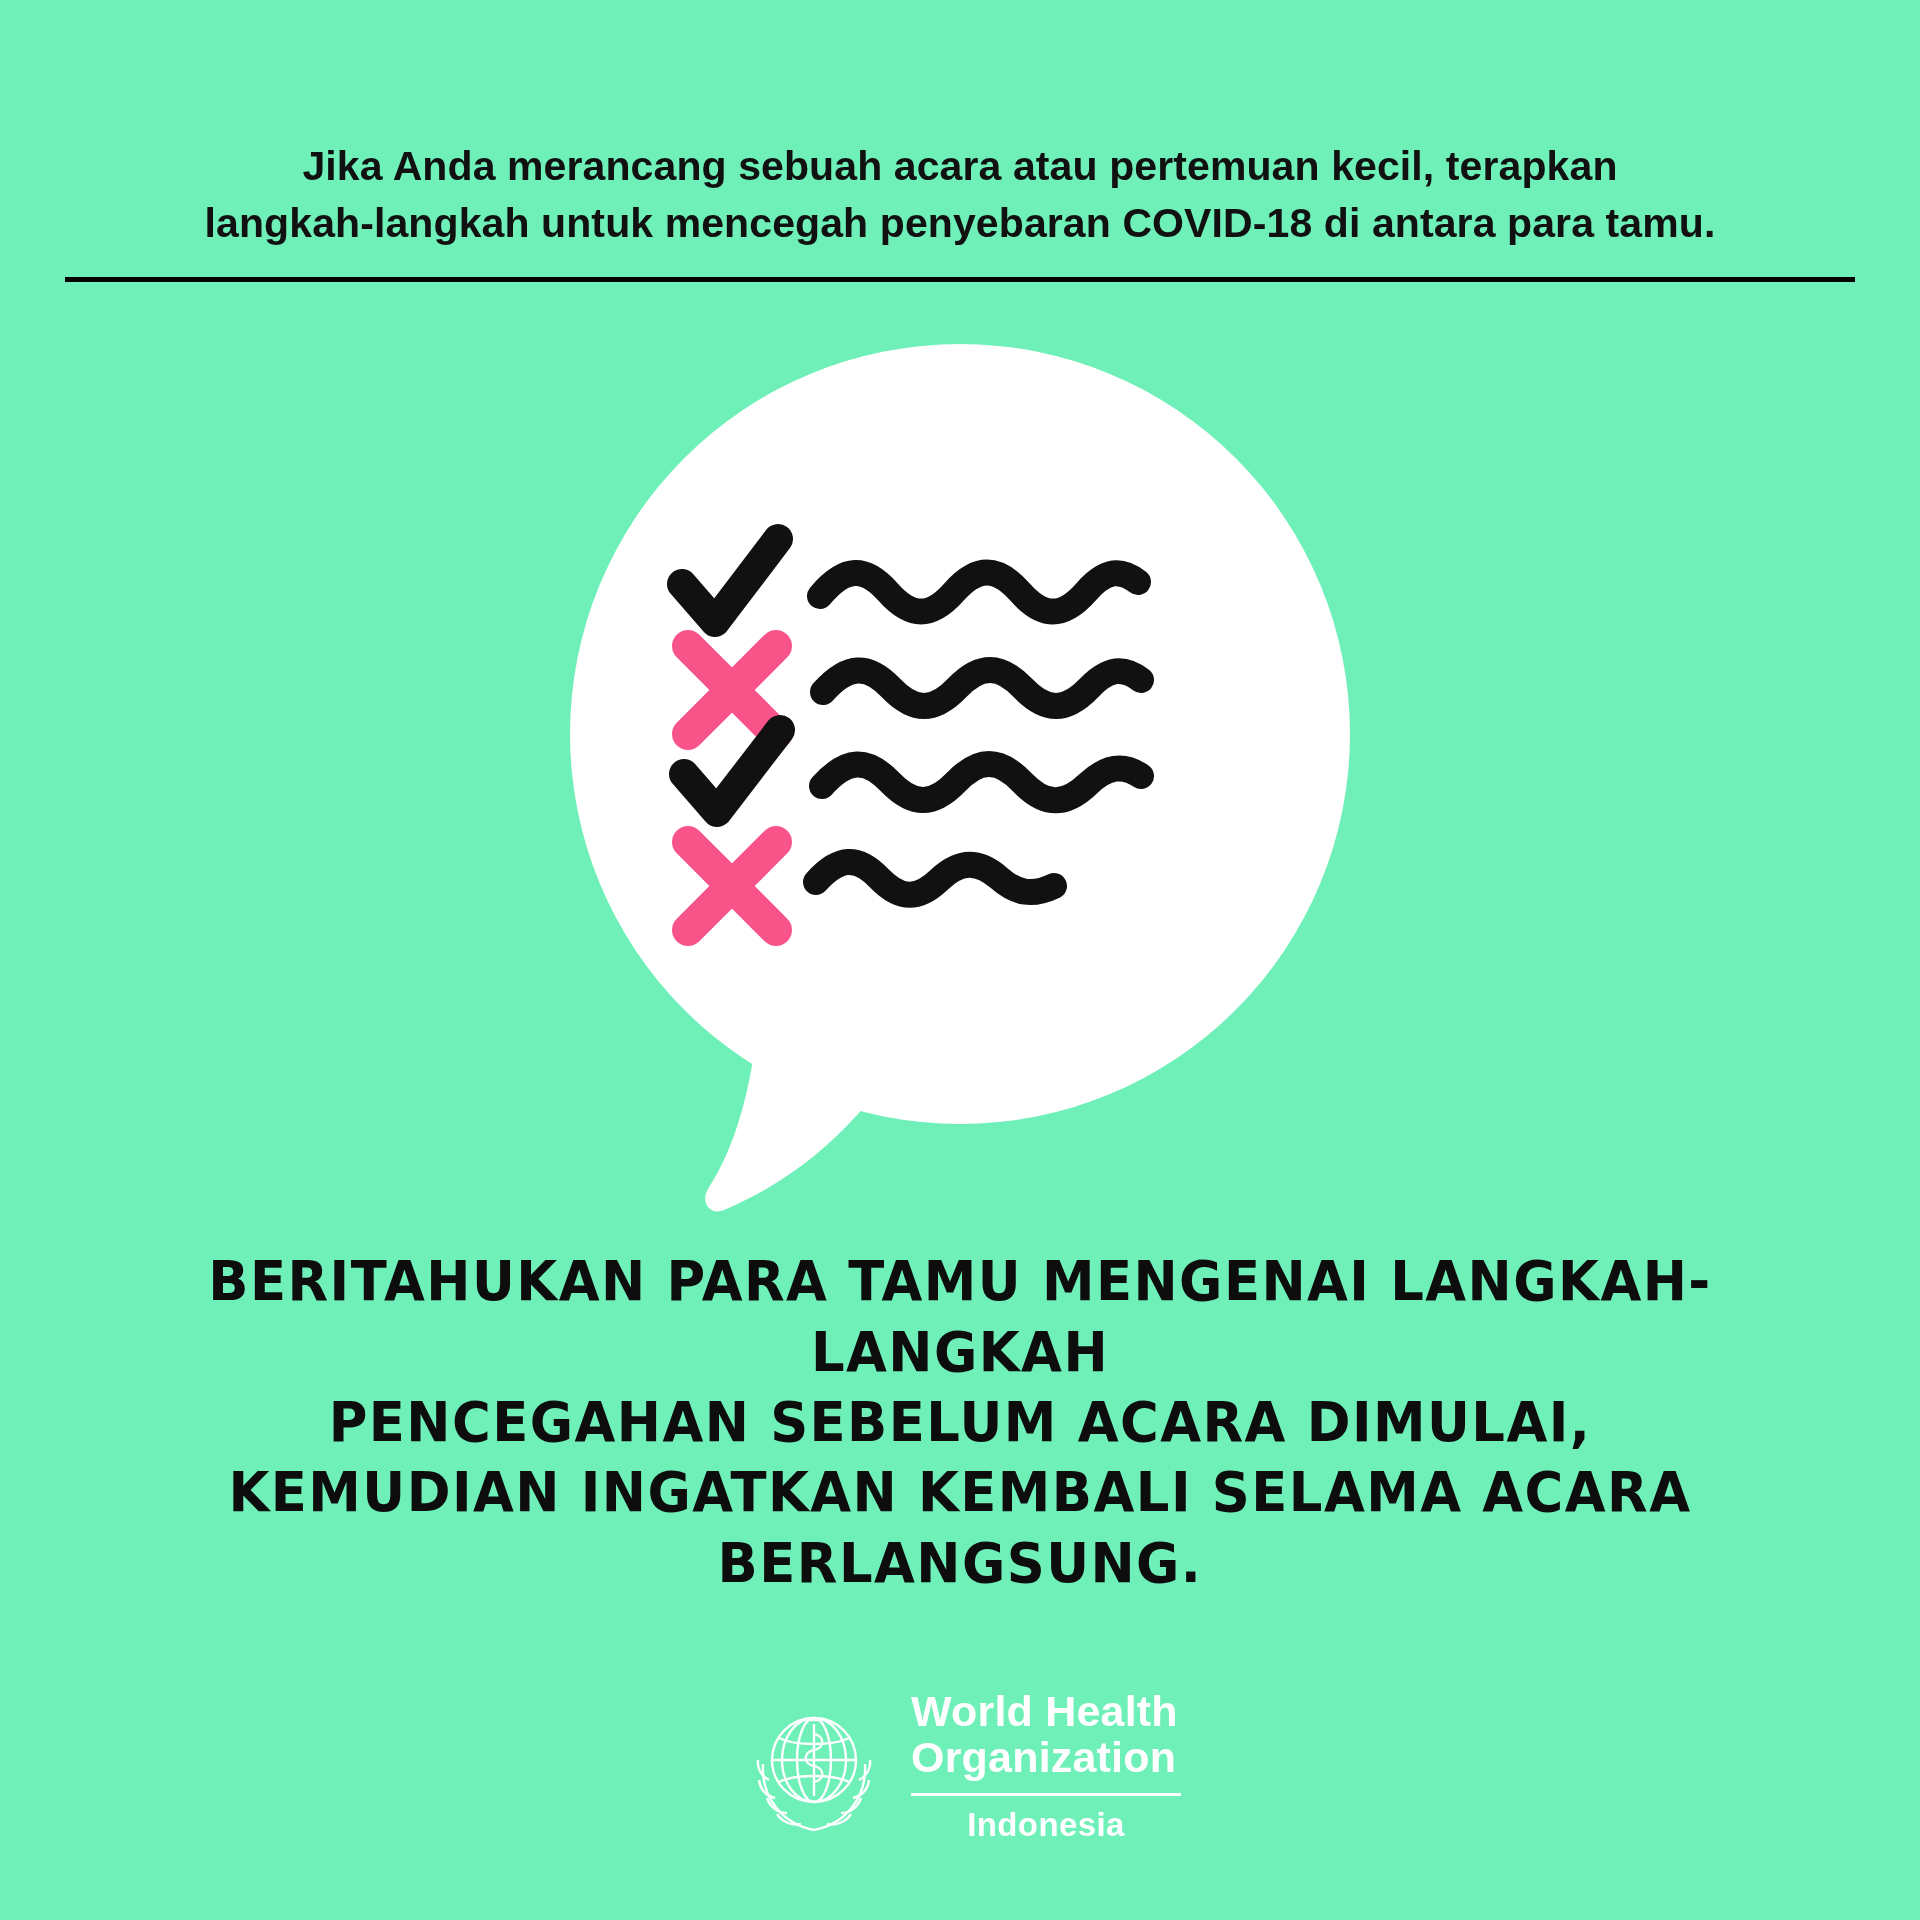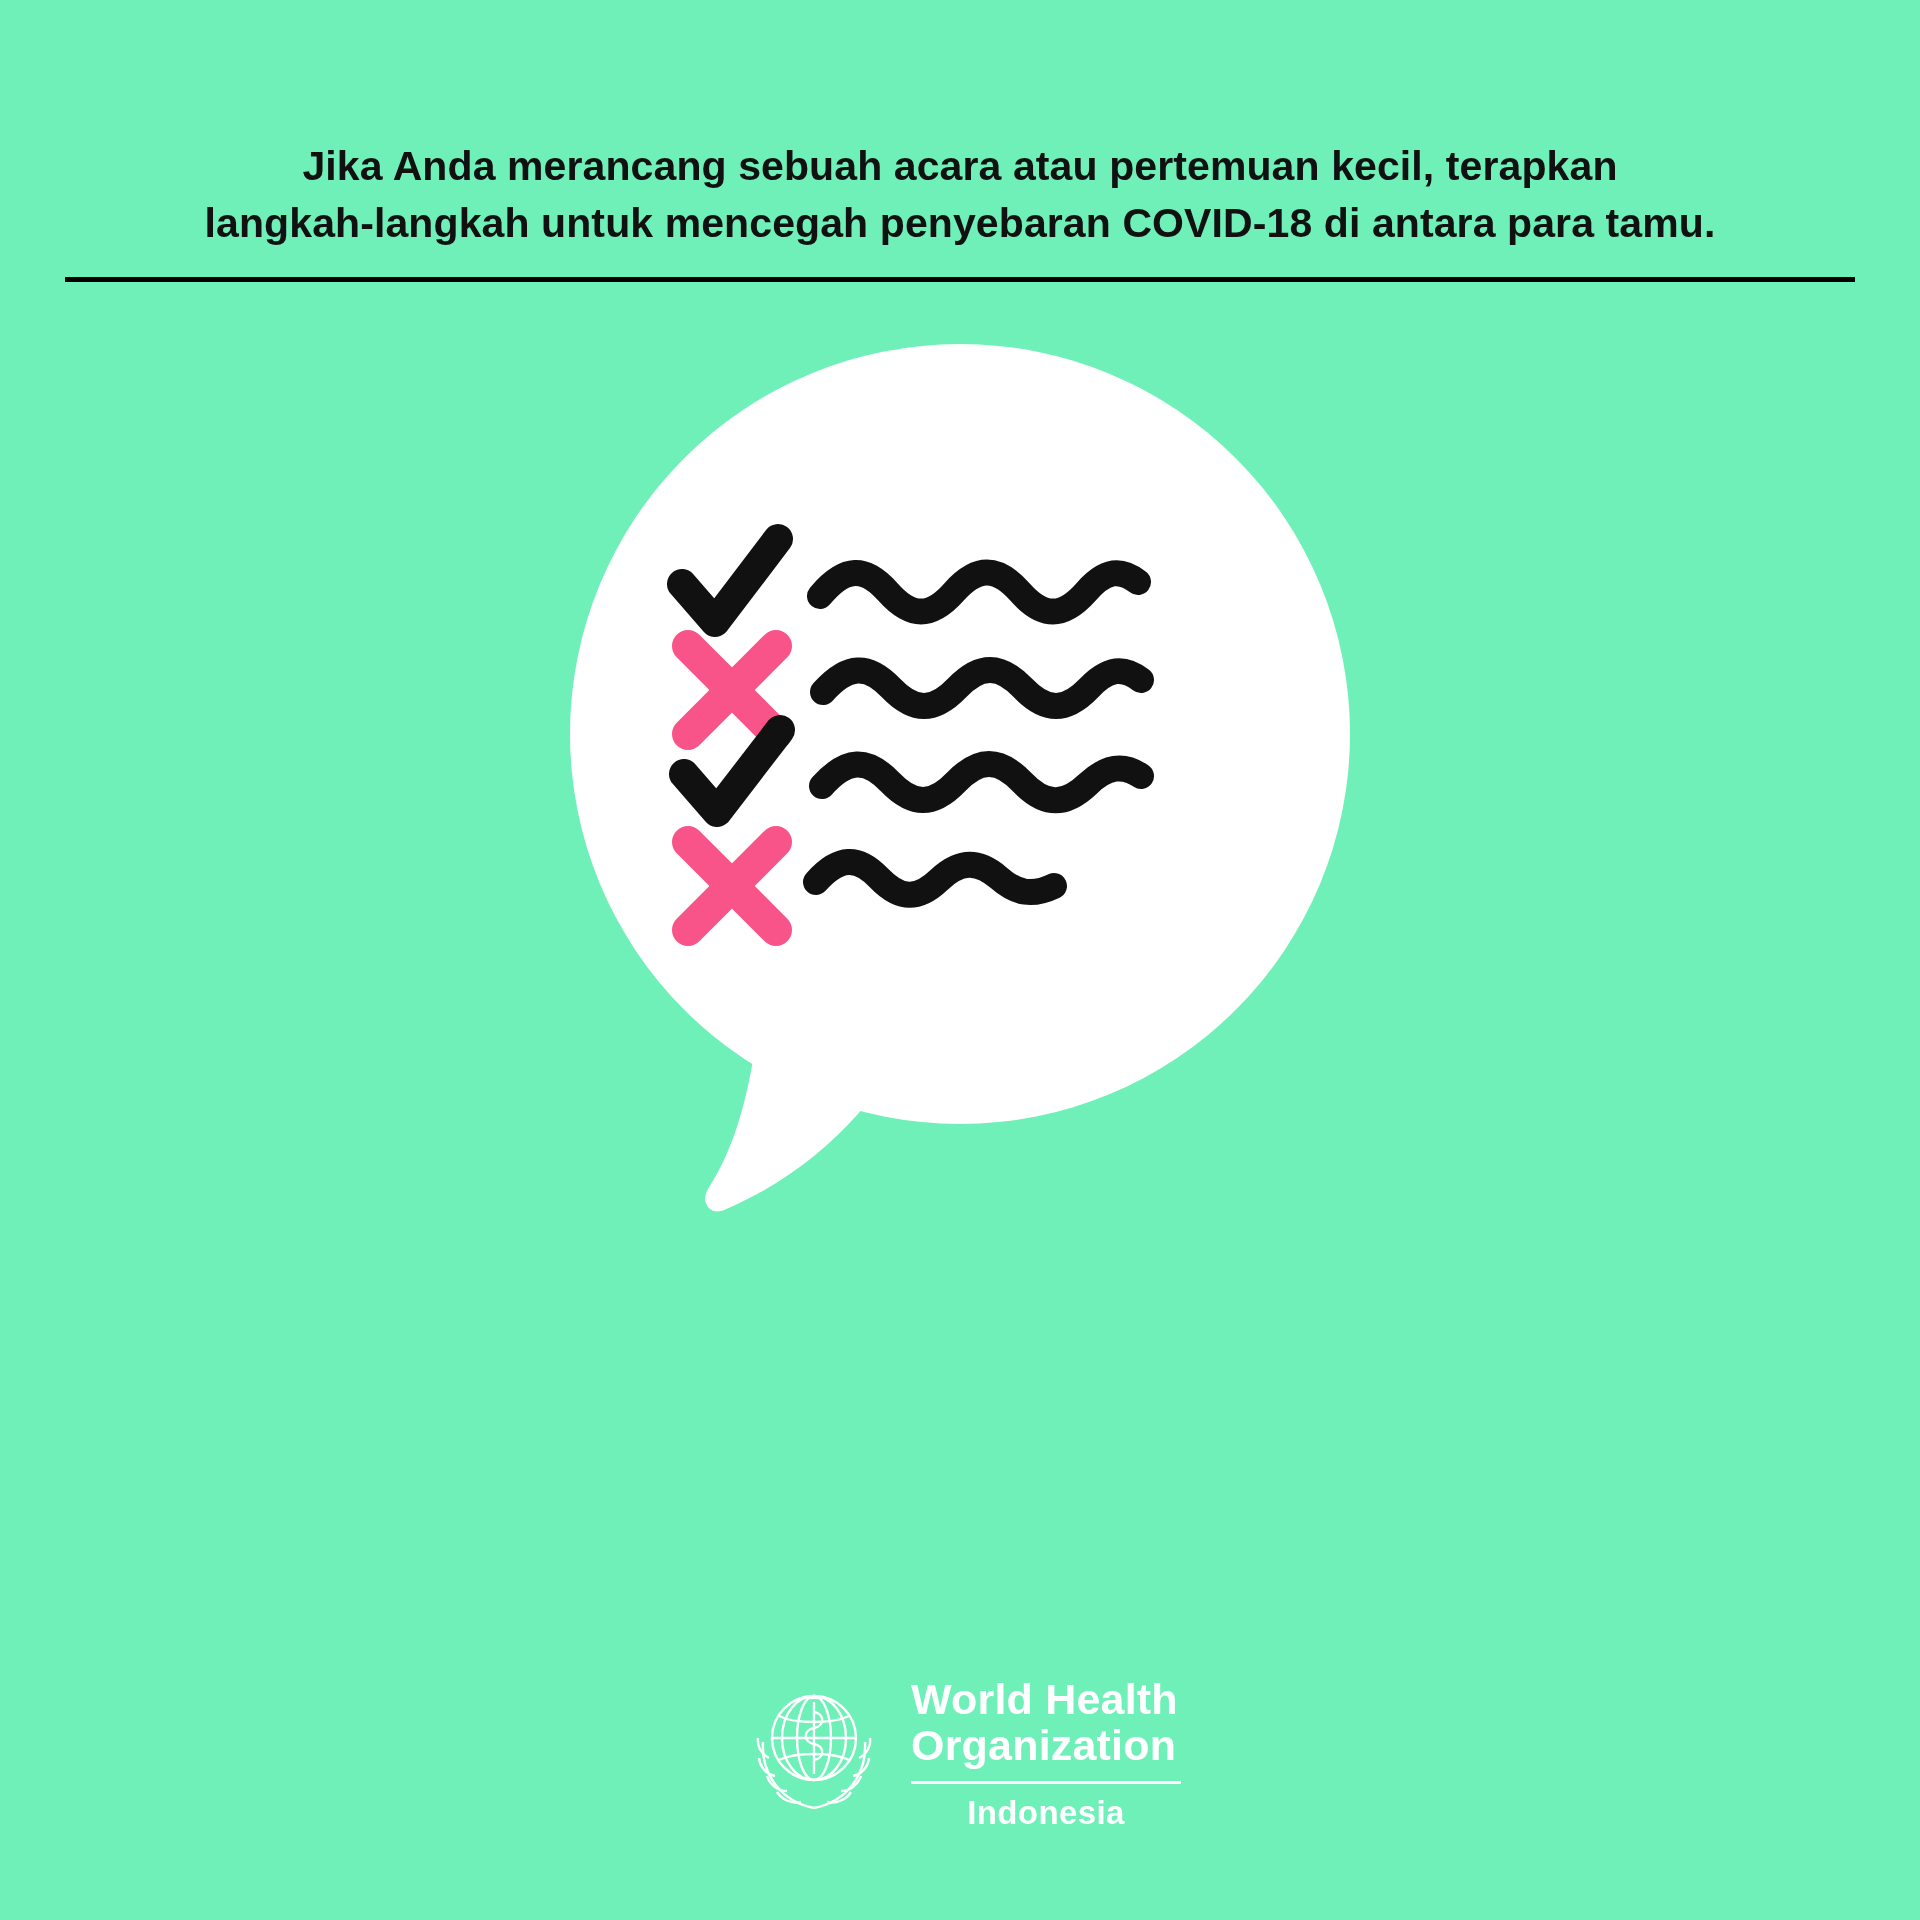--- a/index.html
+++ b/index.html
@@ -68,23 +68,23 @@
     color: #0d0d0d;
     transform: scaleX(0.96);
     text-transform: uppercase;
   }
 
   
   .who-block {
     position: absolute;
     left: 50%;
     transform: translateX(-50%);
-    bottom: 88px;
+    bottom: 76px;
     display: flex;
-    align-items: center;
+    align-items: flex-end;
     gap: 22px;
   }
   .who-emblem {
     width: 150px;
     height: 150px;
     flex: 0 0 auto;
   }
   .who-emblem svg { display: block; }
   .who-text {
     display: flex;
@@ -156,20 +156,25 @@
       <g fill="none" stroke="#f9548a" stroke-width="32" stroke-linecap="round">
         <path d="M228 508 L316 596"></path>
         <path d="M316 508 L228 596"></path>
       </g>
       <g fill="none" stroke="#111111" stroke-width="26" stroke-linecap="round">
         <path d="M356 548 C379 522 398 522 419 544 C440 566 458 566 479 546 C500 526 518 526 539 544 C557 560 573 562 594 552"></path>
       </g>
     </svg>
   </div>
 
+  <div class="headline">
+    <div class="headline-line">BERITAHUKAN PARA TAMU MENGENAI LANGKAH-LANGKAH</div>
+    <div class="headline-line">PENCEGAHAN SEBELUM ACARA DIMULAI,</div>
+    <div class="headline-line">KEMUDIAN INGATKAN KEMBALI SELAMA ACARA BERLANGSUNG.</div>
+  </div>
 
   <div class="who-block">
     <div class="who-emblem">
       <svg viewBox="0 0 150 150" width="150" height="150" xmlns="http://www.w3.org/2000/svg" aria-hidden="true">
         <g fill="none" stroke="#ffffff" stroke-width="2.4">
 
           <circle cx="75" cy="66" r="42"></circle>
           <ellipse cx="75" cy="66" rx="17" ry="42"></ellipse>
           <ellipse cx="75" cy="66" rx="32" ry="42"></ellipse>
           <line x1="33" y1="66" x2="117" y2="66"></line>

